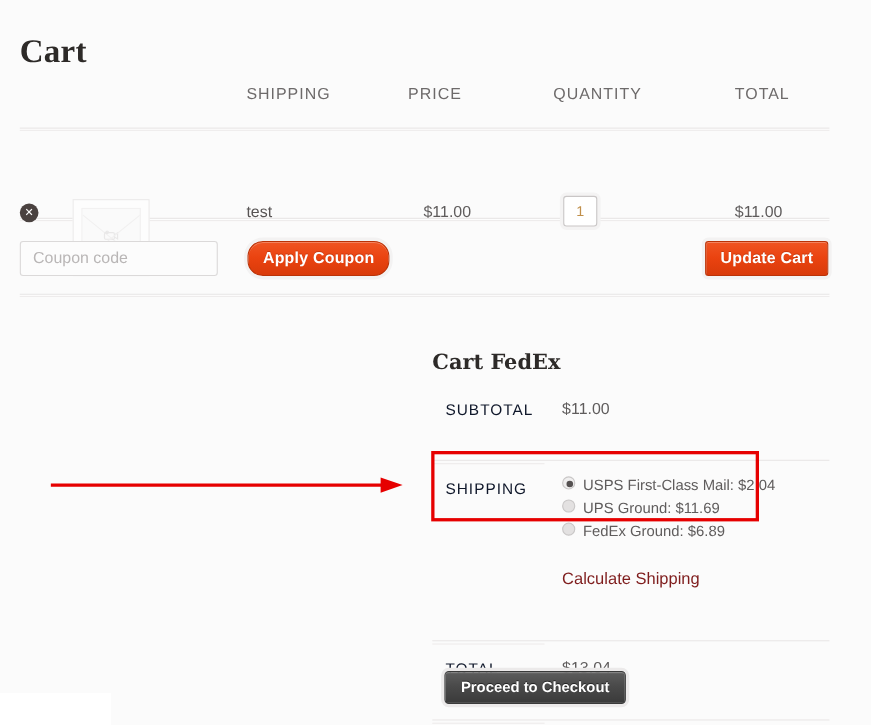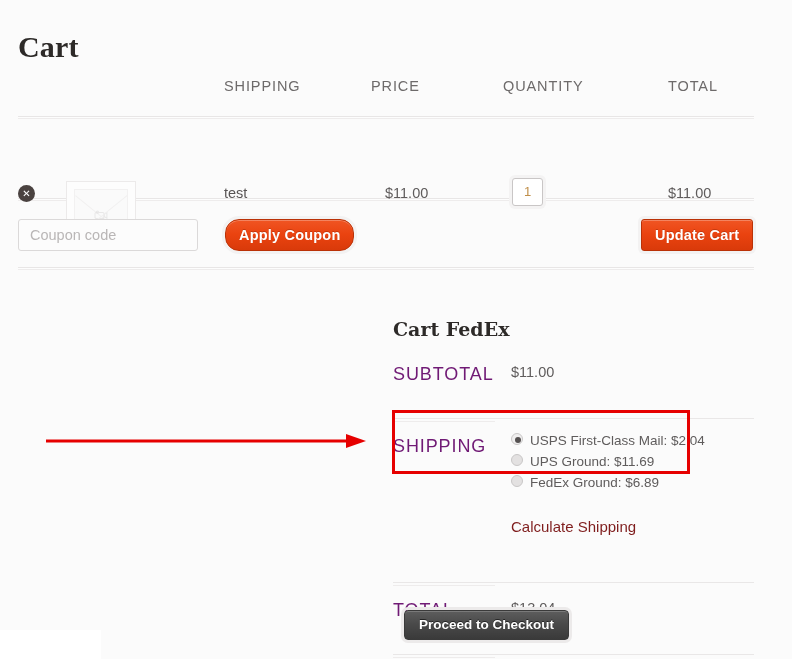--- a/index.html
+++ b/index.html
@@ -184,23 +184,23 @@
     font-weight: bold;
     color: #2d2a28;
     margin: 0 0 24px 0;
   }
   .t-row {
     position: relative;
     min-height: 44px;
   }
   .t-label {
     position: absolute;
-    left: 0; top: 0;
-    font-size: 18px;
-    color: #701a75;
+    left: 12px; top: 0;
+    font-size: 14px;
+    color: #0f172a;
     letter-spacing: 0.9px;
     white-space: nowrap;
   }
   .t-value {
     position: absolute;
     left: 118px; top: 0;
     font-size: 14.5px;
     color: #5f5c5c;
     white-space: nowrap;
   }

